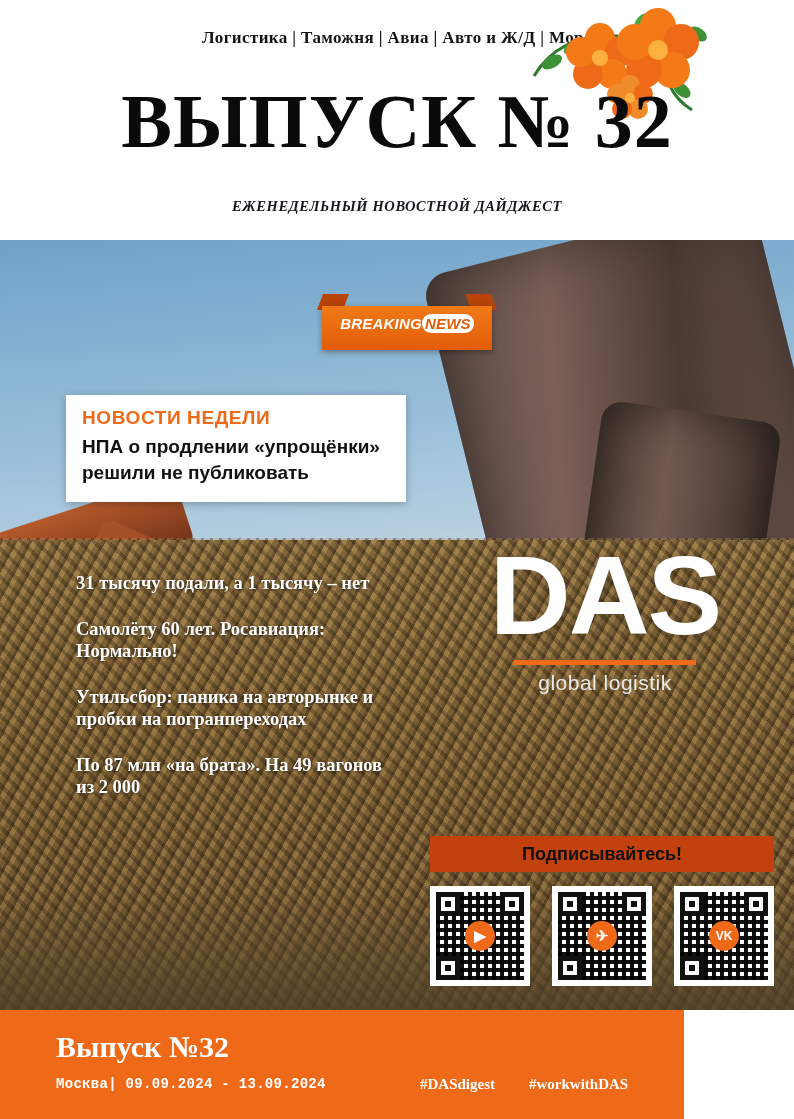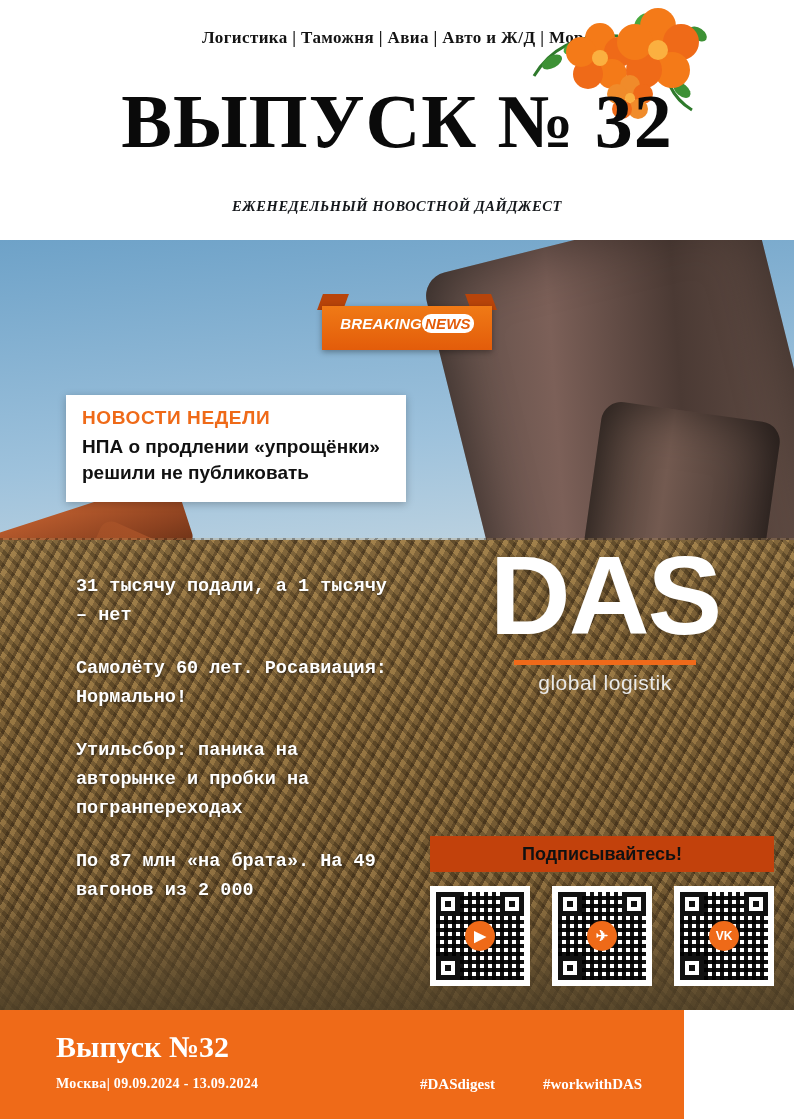--- a/index.html
+++ b/index.html
@@ -211,24 +211,24 @@
     color: #111111;
   }
 
   
   .headlines {
     position: absolute;
     top: 332px; left: 76px;
     width: 320px;
   }
   .headline-item {
-    font-family: Liberation Mono, monospace;
+    font-family: Liberation Serif, serif;
     font-weight: bold;
     font-size: 18.5px;
-    line-height: 29px;
+    line-height: 22px;
     color: #ffffff;
     margin-bottom: 24px;
     text-shadow: 0 1px 3px rgba(0,0,0,0.55);
   }
 
   
   .das-logo {
     position: absolute;
     top: 300px; left: 460px;
     width: 290px;
@@ -328,31 +328,31 @@
     position: absolute;
     top: 20px; left: 56px;
     font-family: "Liberation Serif", serif;
     font-weight: bold;
     font-size: 30px;
     color: #ffffff;
   }
   .footer-place {
     position: absolute;
     top: 66px; left: 56px;
-    font-family: Liberation Serif, serif;
+    font-family: Liberation Mono, monospace;
     font-weight: bold;
     font-size: 14px;
     color: #ffffff;
     letter-spacing: 0.3px;
   }
   .footer-tags {
     position: absolute;
     top: 66px; left: 420px;
     width: 330px;
-    display: flex; gap: 48px;
+    display: flex; gap: 34px;
     font-family: "Liberation Serif", serif;
     font-weight: bold;
     font-size: 15px;
     color: #ffffff;
   }
 </style>
 </head>
 <body>
 
 <div class="page">

